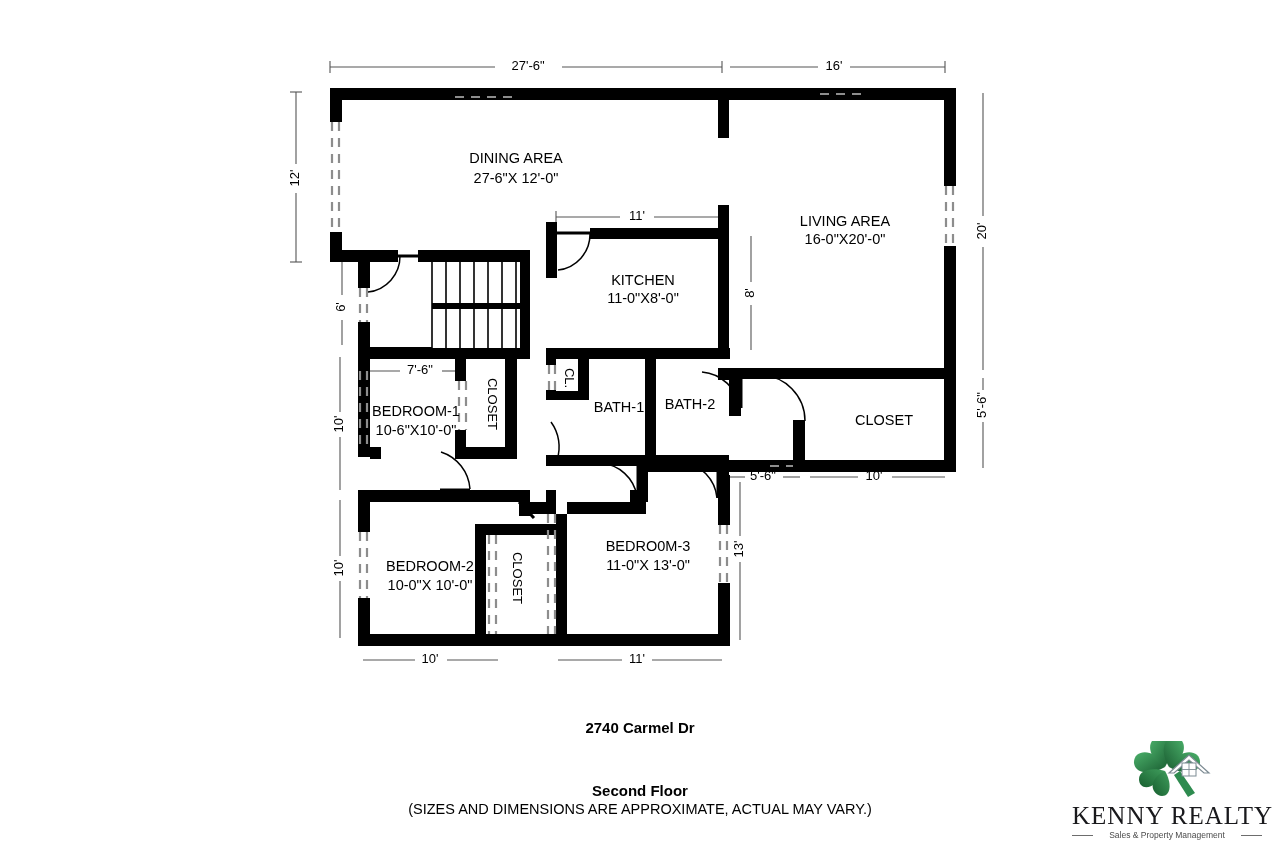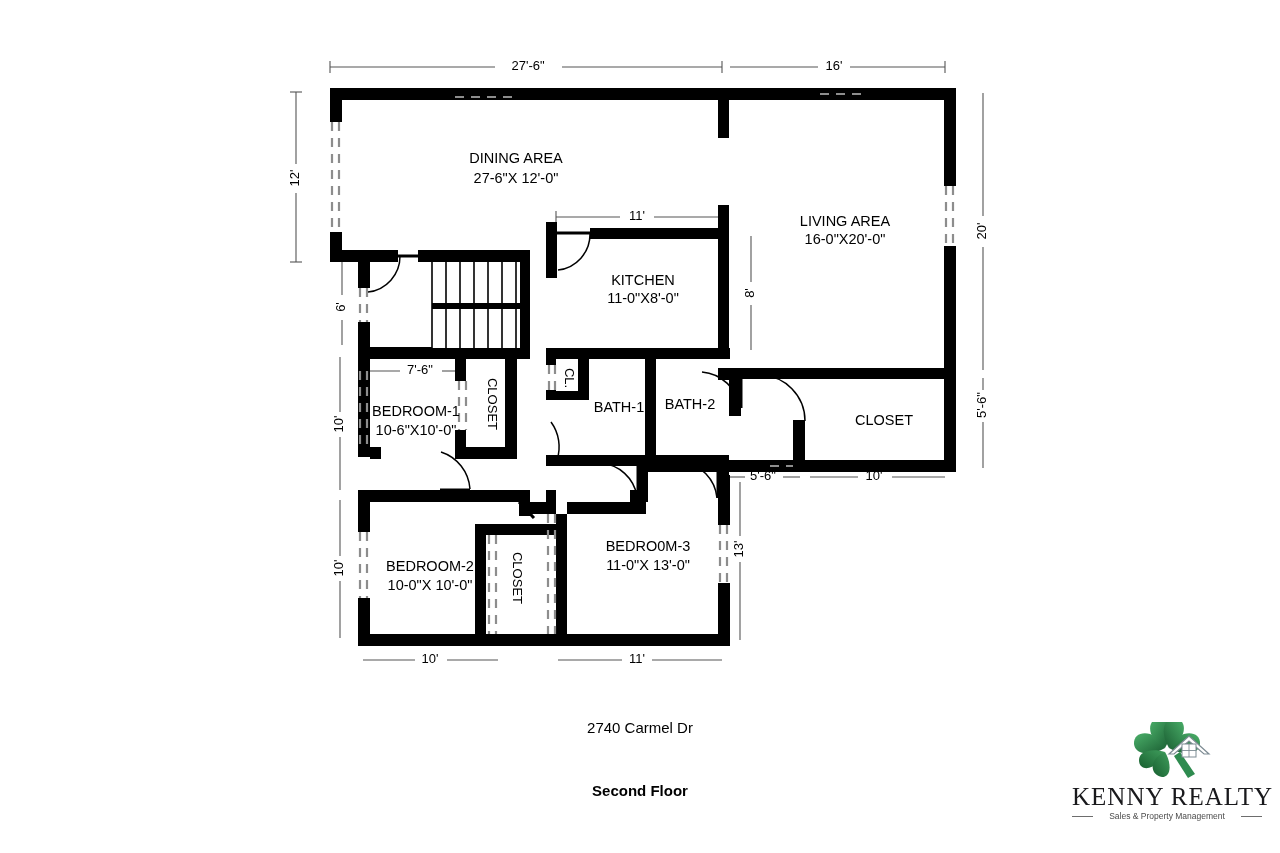--- a/index.html
+++ b/index.html
@@ -64,21 +64,21 @@
   
   #caption {
     position: absolute;
     left: 0;
     top: 718;
     width: 1280px;
     text-align: center;
   }
   .cap-title {
     font-size: 15px;
-    font-weight: normal;
+    font-weight: bold;
     line-height: 19px;
   }
   .cap-sub {
     font-size: 15px;
     font-weight: bold;
     line-height: 19px;
     margin-top: 44px;
   }
   .cap-area {
     font-size: 14.5px;
@@ -86,21 +86,21 @@
   }
   .cap-note {
     font-size: 14.5px;
     line-height: 19px;
   }
 
   
   #logo {
     position: absolute;
     right: 18px;
-    bottom: 19px;
+    bottom: 0;
     width: 190px;
     height: 112px;
     text-align: center;
   }
   #logo .logo-mark { height: 62px; }
   .logo-word {
     font-family: "Liberation Serif", serif;
     font-size: 25px;
     letter-spacing: 1px;
     color: #19191c;
@@ -412,20 +412,21 @@
       <text class="dimtext" x="740" y="549" transform="rotate(-90 740 549)">13'</text>
       <text class="dimtext" x="430" y="660">10'</text>
       <text class="dimtext" x="637" y="660">11'</text>
     </g>
   </svg>
 </div>
 
 <div id="caption" style="top:718px;">
   <div class="cap-title">2740 Carmel Dr</div>
   <div class="cap-sub">Second  Floor</div>
+  <div class="cap-note">(SIZES AND DIMENSIONS ARE APPROXIMATE, ACTUAL MAY VARY.)</div>
 </div>
 
 <div id="logo">
   <div class="logo-mark">
     <svg width="190" height="62" viewBox="0 0 190 62" xmlns="http://www.w3.org/2000/svg">
       <defs>
         <linearGradient id="gTL" x1="0" y1="0" x2="1" y2="1">
           <stop offset="0%" stop-color="#4bb06a"></stop>
           <stop offset="100%" stop-color="#1b5f33"></stop>
         </linearGradient>

